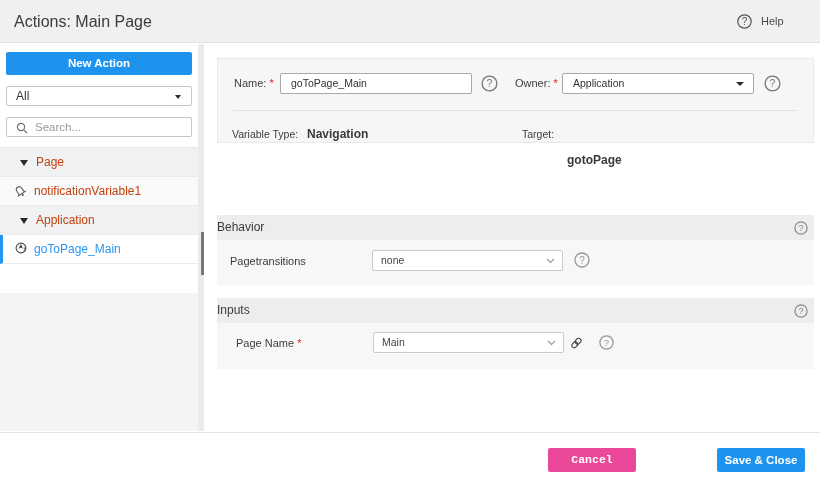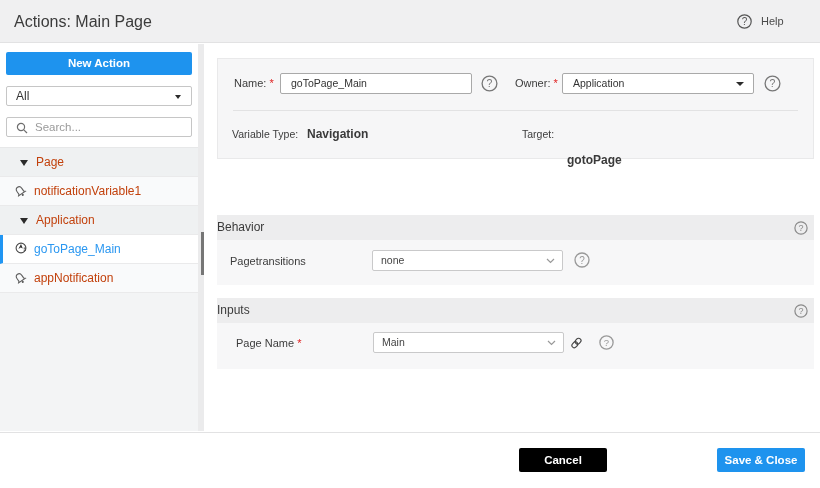--- a/index.html
+++ b/index.html
@@ -31,21 +31,21 @@
 #selrow { background:#fff; border-left:3px solid #2196f3; padding-left:31px; color:#2a97f1; }
 #treefill { left:0; top:249px; width:198px; height:138px; background:#f3f4f5; }
 
 
 #track { left:198px; top:44px; width:6px; height:387px; background:#ebebec; }
 #thumb { left:201px; top:232px; width:2.5px; height:43px; background:#767676; }
 
 
 #main { left:204px; top:44px; width:616px; height:387px; background:#fff; }
 
-#panel1 { left:13px; top:14px; width:597px; height:101px; background:#f6f6f7; border:1px solid #e9e9ea; }
+#panel1 { left:13px; top:14px; width:597px; height:85px; background:#f6f6f7; border:1px solid #e9e9ea; }
 .flabel { font-size:11px; color:#3c3c3c; }
 .req { color:#e02020; }
 #panel1 .divider { position:absolute; left:15px; top:51px; width:565px; height:1px; background:#e2e2e3; }
 .field-input { position:absolute; background:#fff; border:1px solid #a9a9a9; border-radius:2px; font-size:10.5px; color:#333; }
 #nameinput { left:62px; top:14px; width:192px; height:21px; line-height:19px; padding-left:10px; }
 #ownersel { left:344px; top:14px; width:192px; height:21px; line-height:19px; padding-left:10px; }
 #ownersel .caret { position:absolute; right:9px; top:8px; width:0; height:0; border-left:4px solid transparent; border-right:4px solid transparent; border-top:4.6px solid #2b2b2b; }
 
 #tabstrip { left:0px; top:130px; width:616px; height:30px; background:#f4f4f5; }
 #tab { position:absolute; left:18px; top:0; width:73px; height:30px; background:#fff; border-top:3px solid #1e93ee; border-left:1px solid #e6e6e7; border-right:1px solid #e6e6e7; font-size:11.5px; color:#3a3a3a; text-align:center; line-height:26px; }
@@ -59,21 +59,21 @@
 #behavior .pbody { height:45px; }
 #inputs { top:254px; }
 #inputs .pbody { height:46px; }
 
 .sel2 { position:absolute; background:#fff; border:1px solid #c9c9ca; border-radius:2px; font-size:10.5px; color:#444; line-height:19px; padding-left:8px; }
 .sel2 svg { position:absolute; right:7px; top:7px; }
 
 
 #footline { left:0; top:432px; width:820px; height:1px; background:#e2e2e3; }
 .btn { position:absolute; top:448px; width:88px; height:24px; border-radius:2px; color:#fff; font-weight:bold; font-size:11.5px; text-align:center; line-height:24px; }
-#btn-cancel { left:519px; background:#000000; }
+#btn-cancel { left:548px; background:#ec4899;font-family:Liberation Mono, monospace; }
 #btn-save { left:618px; background:#7d7d7d; }
 #btn-sc { left:717px; background:#1e93ee; }
 </style>
 </head>
 <body>
 <div id="stage">
   <div id="header" class="abs"></div>
   <div id="title" class="abs">Actions: Main Page</div>
   <div id="help" class="abs"><svg width="15" height="15" viewBox="0 0 15 15">
         <circle cx="7.5" cy="7.5" r="6.7" fill="none" stroke="#555" stroke-width="1.2"></circle>
@@ -96,26 +96,20 @@
               <circle cx="7.5" cy="11.5" r="1.05" fill="#5d5d5d"></circle>
             </g>
           </svg>notificationVariable1</div>
       <div class="trow thead"><span class="tri"></span>Application</div>
       <div class="trow titem" id="selrow"><svg width="15" height="15" viewBox="0 0 15 15">
             <circle cx="7" cy="7" r="4.9" fill="none" stroke="#4a4a4a" stroke-width="1.1"></circle>
             <path d="M7.0 2.9 L8.8 7.6 L6.7 6.5 L4.4 7.9 Z" fill="#333"></path>
             <rect x="9.7" y="6.6" width="2.3" height="1.1" fill="#4a4a4a"></rect>
             <rect x="9.7" y="8.6" width="2.3" height="1.1" fill="#4a4a4a"></rect>
           </svg>goToPage_Main</div>
-      <div class="trow titem"><svg width="15" height="15" viewBox="0 0 15 15">
-            <g transform="rotate(-35 7.5 7.5)">
-              <path d="M3.4 10 L4.6 8.8 L4.6 5.7 C4.6 3.7 5.8 2.3 7.5 2.3 C9.2 2.3 10.4 3.7 10.4 5.7 L10.4 8.8 L11.6 10 Z" fill="none" stroke="#5d5d5d" stroke-width="1.05"></path>
-              <circle cx="7.5" cy="11.5" r="1.05" fill="#5d5d5d"></circle>
-            </g>
-          </svg>appNotification</div>
     </div>
     <div id="treefill" class="abs"></div>
   </div>
   <div id="track" class="abs"></div>
   <div id="thumb" class="abs"></div>
 
   <div id="main" class="abs">
     <div id="panel1" class="abs">
       <span class="flabel abs" style="left:16px; top:18px;">Name: <span class="req">*</span></span>
       <div id="nameinput" class="field-input">goToPage_Main</div>

